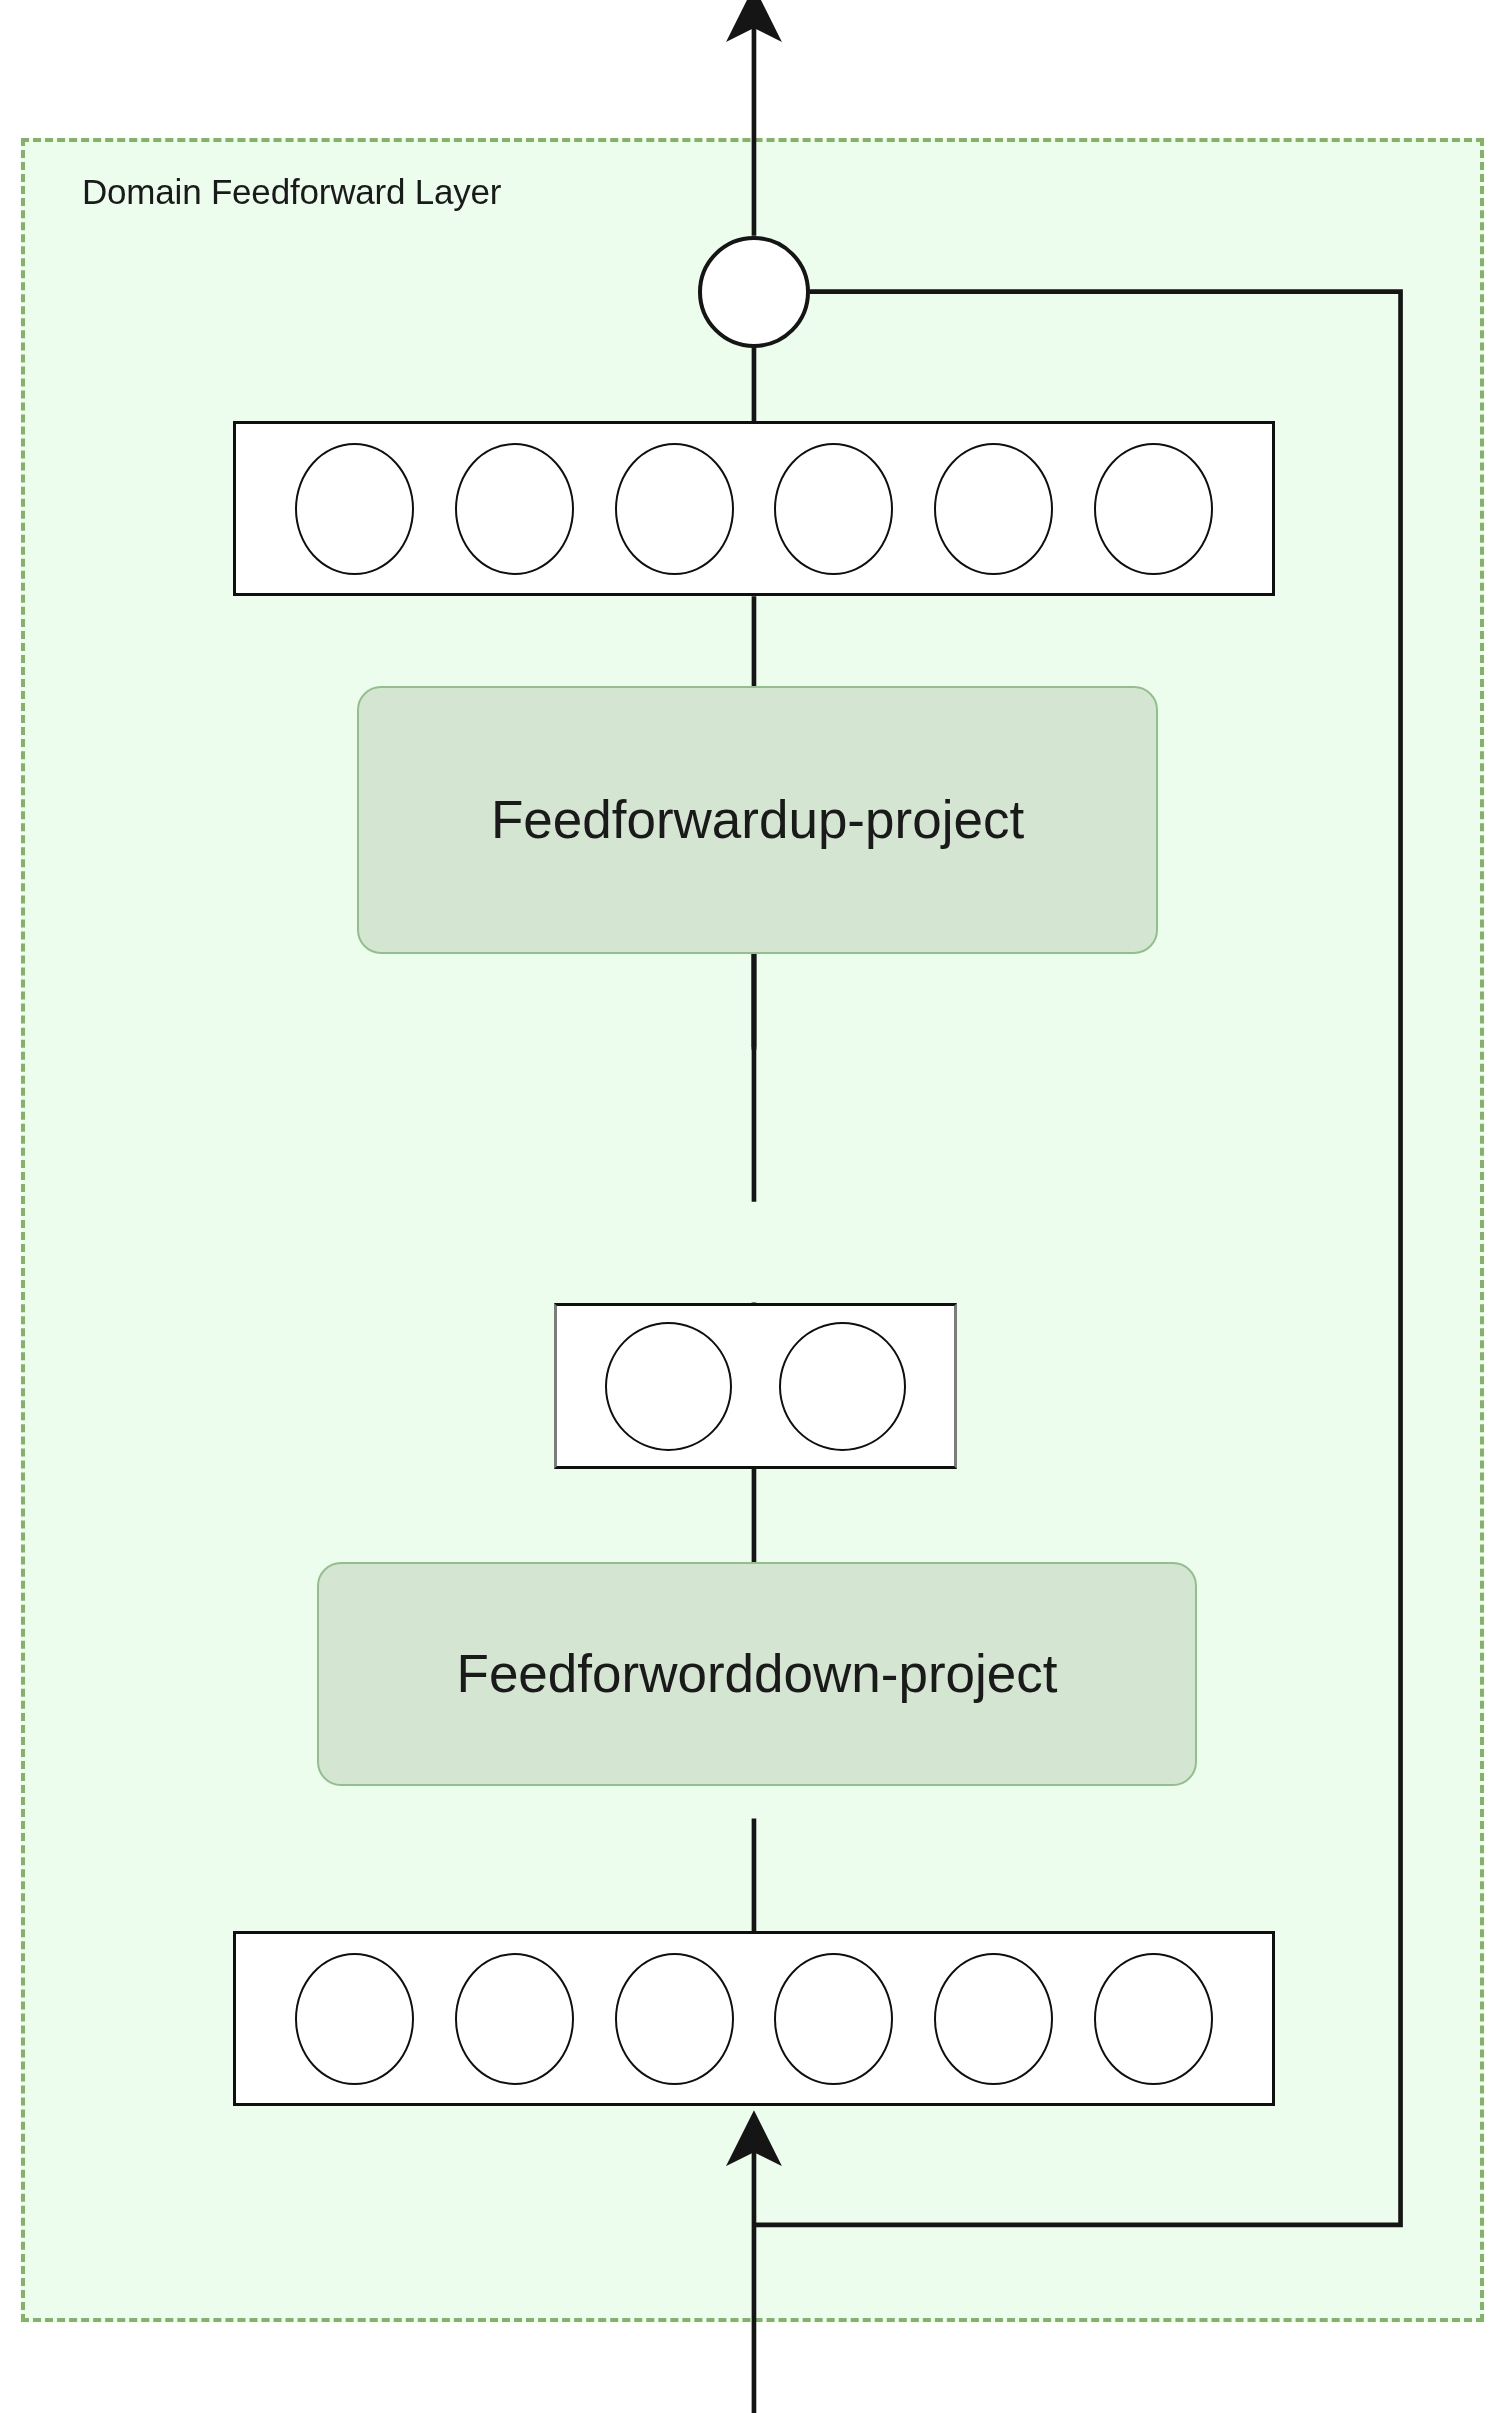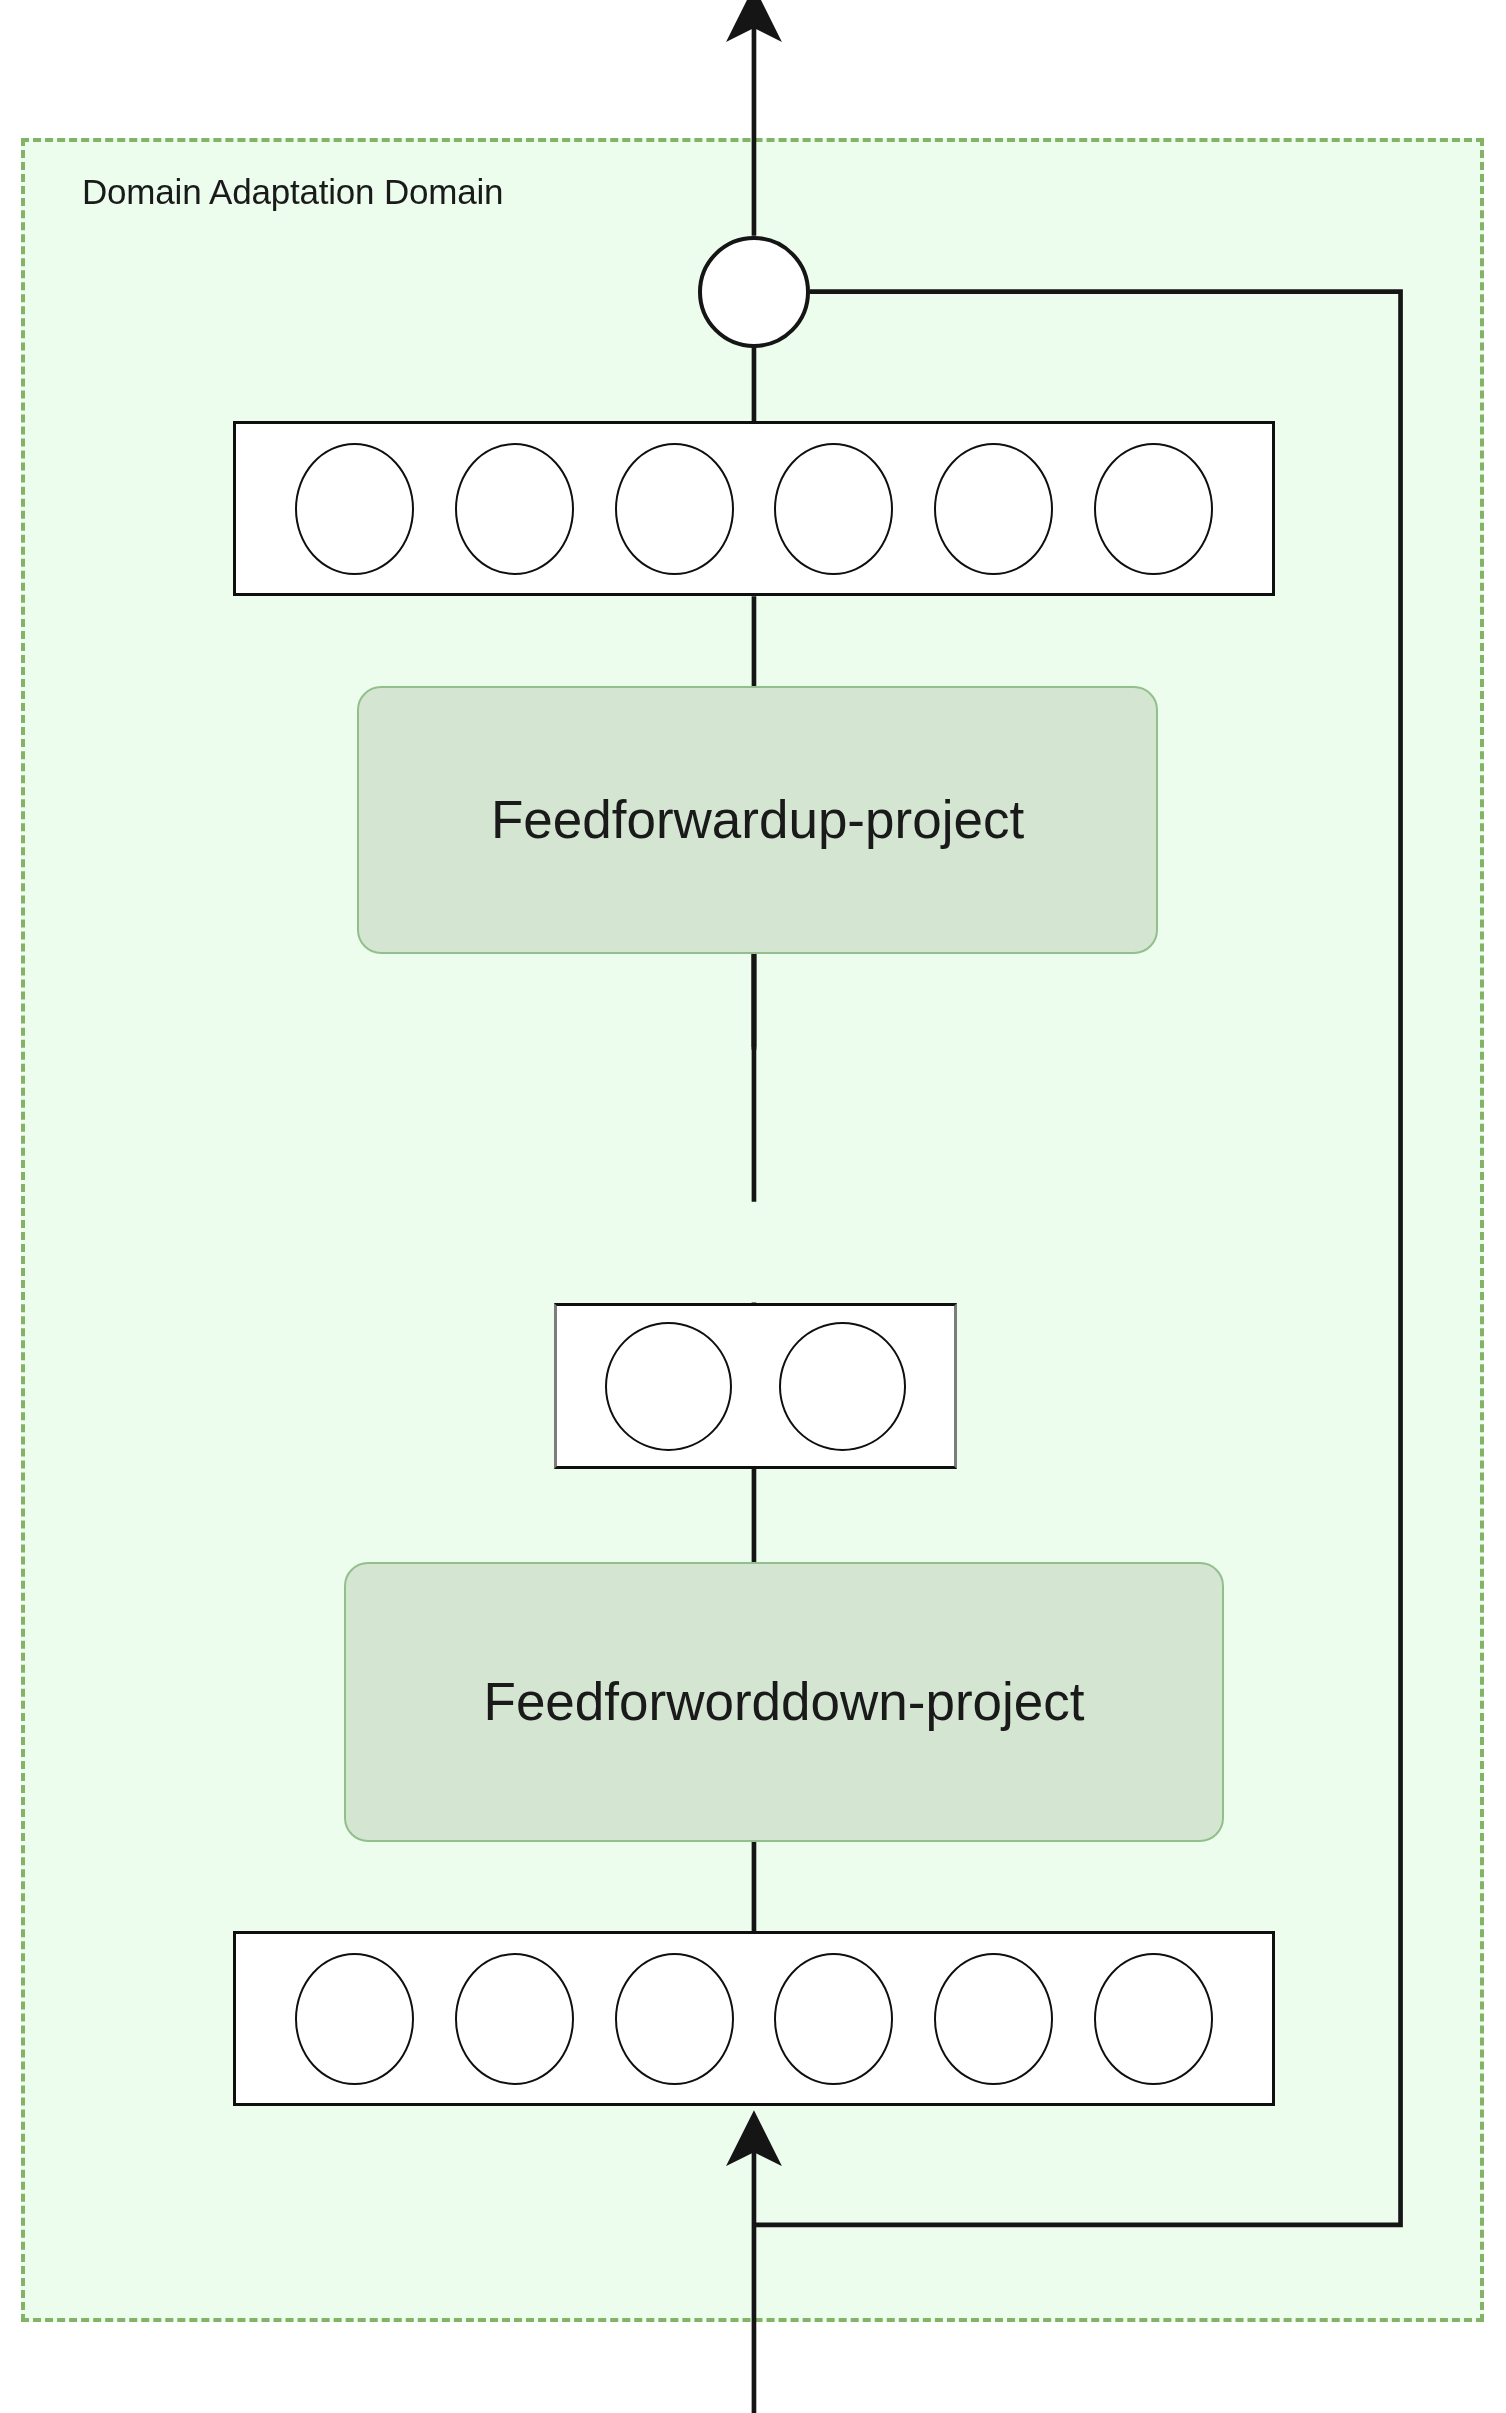--- a/index.html
+++ b/index.html
@@ -93,21 +93,21 @@
     box-sizing: border-box;
   }
 </style>
 </head>
 <body>
 
 <div id="canvas">
 
   <div class="dashed-region"></div>
 
-  <div class="region-title">Domain Adaptation Domain</div>
+  <div class="region-title">Domain Feedforward Layer</div>
 
   <svg id="svg-root" viewBox="0 0 1617 2590" xmlns="http://www.w3.org/2000/svg">
     <defs>
       <marker id="arrowhead" markerWidth="14" markerHeight="14" refX="5" refY="6" orient="auto" markerUnits="strokeWidth">
         <path d="M0,0 L12,6 L0,12 L3,6 z" fill="#151515"></path>
       </marker>
     </defs>
 
     <path d="M809,2590 L809,2300" stroke="#151515" stroke-width="5" fill="none" marker-end="url(#arrowhead)"></path>
 
@@ -145,21 +145,21 @@
     <span>Feedforward</span>
     <span class="line2">up-project</span>
   </div>
 
 
   <div class="neuron-row bottleneck" style="left:554px; top:1303px; width:403px; height:166px; padding:0 24px;">
     <span class="neuron" style="width:127px;height:129px;"></span>
     <span class="neuron" style="width:127px;height:129px;"></span>
   </div>
 
-  <div class="proc-box" style="left:317px; top:1562px; width:880px; height:280px;margin-left:27px;">
+  <div class="proc-box" style="left:317px; top:1562px; width:880px; height:224px;">
     <span>Feedforword</span>
     <span class="line2">down-project</span>
   </div>
 
   <div class="neuron-row" style="left:233px; top:1931px; width:1042px; height:175px; padding:0 39px;">
     <span class="neuron" style="width:119px;height:132px;"></span>
     <span class="neuron" style="width:119px;height:132px;"></span>
     <span class="neuron" style="width:119px;height:132px;"></span>
     <span class="neuron" style="width:119px;height:132px;"></span>
     <span class="neuron" style="width:119px;height:132px;"></span>

